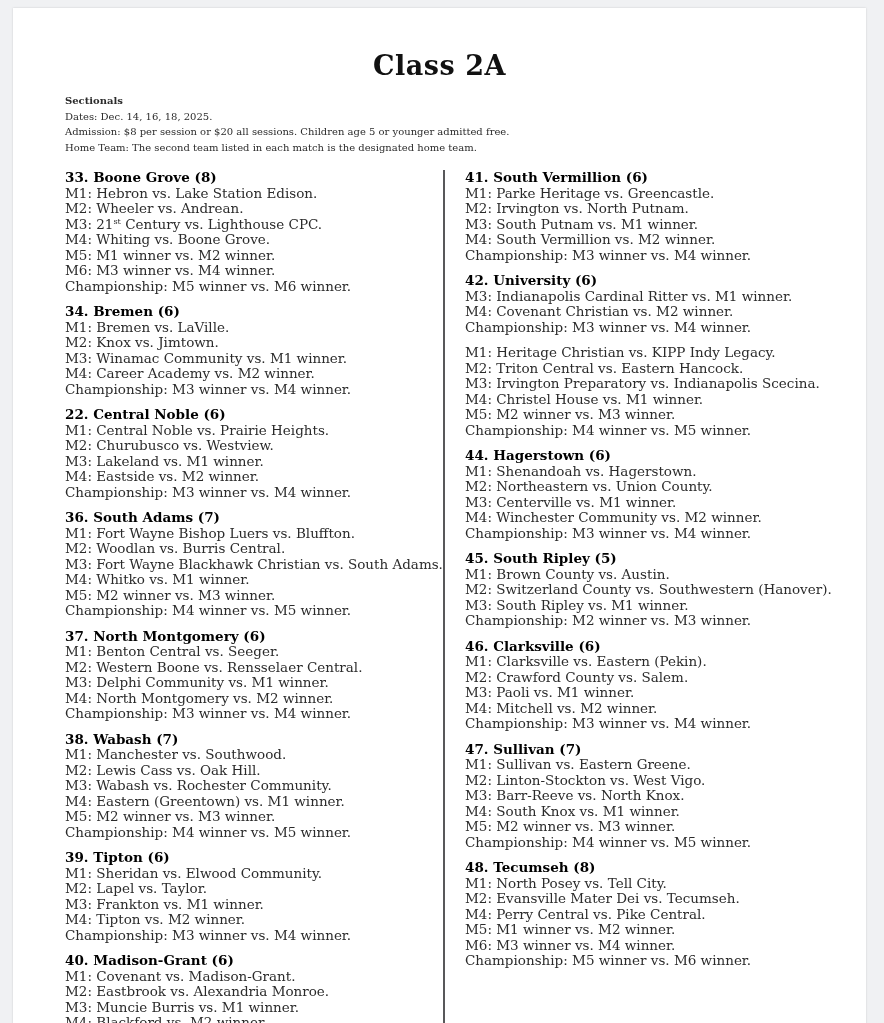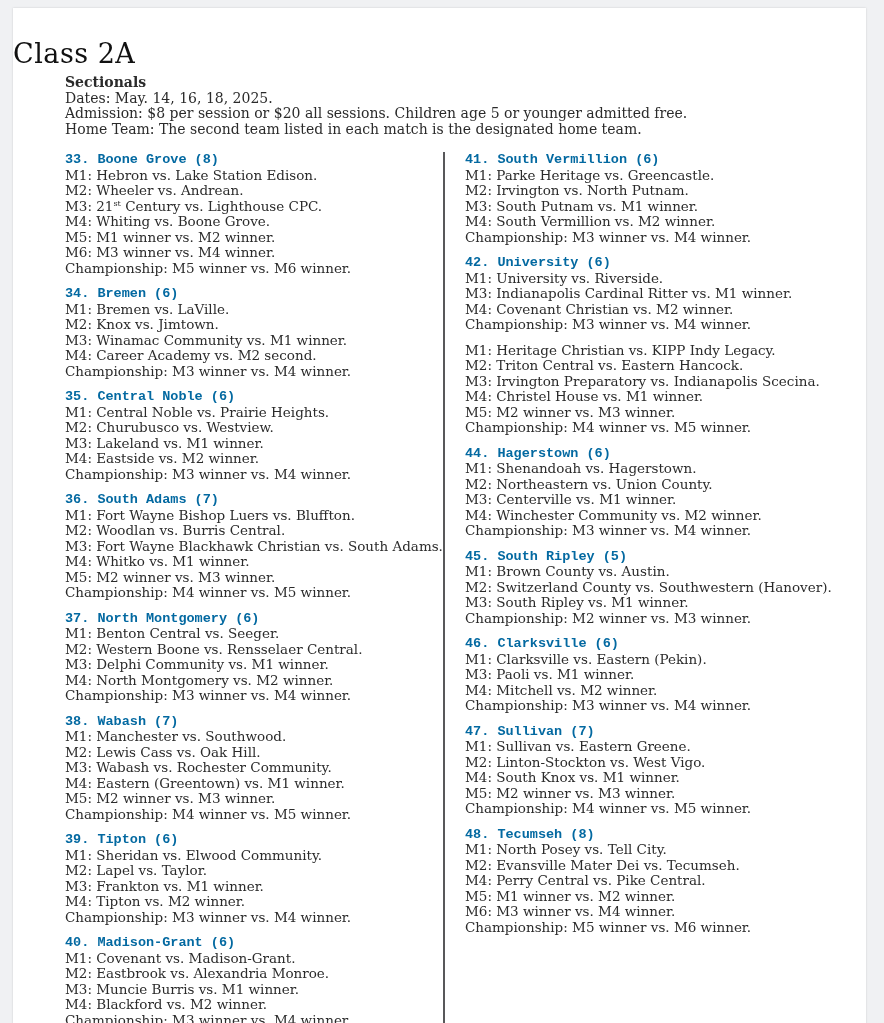--- a/index.html
+++ b/index.html
@@ -17,58 +17,59 @@
     color:var(--text);
   }
   .page{
     margin:8px 18px 0 13px;
     background:var(--page-bg);
     min-height:1015px;
     padding:30px 0 24px 0;
     box-shadow:0 0 2px rgba(0,0,0,0.15);
   }
   .page-title{
-    margin:0;
+    margin:12px;
+    text-align:center;
     font-size:27px;
-    font-weight:normal;
+    font-weight:bold;
     letter-spacing:0.5px;
     color:#111;
   }
   .header-info{
     margin:6px 36px 0 52px;
-    font-size:14px;
+    font-size:10px;
     line-height:15.5px;
   }
   .header-heading{font-weight:bold;}
   .columns{
     display:flex;
     margin:15px 0 0 52px;
     min-height:868px;
   }
   .col{
     font-size:13.5px;
     line-height:15.5px;
   }
   .col-left{width:378px;padding-right:14px;}
   .divider{width:2px;background:var(--divider);}
   .col-right{flex:1;padding-left:20px;padding-right:14px;}
   .section{margin-bottom:10px;}
-  .section-title{font-weight:bold;color:#0369a1;font-family:Liberation Mono, monospace;}
+  .section-title{font-weight:bold;color:#000000;}
   .match-line{white-space:nowrap;}
   sup{font-size:60%;vertical-align:super;line-height:0;text-align:right;}
 </style>
 </head>
 <body>
 
 <div class="page">
   <h1 class="page-title">Class 2A</h1>
 
   <div class="header-info">
     <div class="header-heading">Sectionals</div>
-    <div>Dates: May. 14, 16, 18, 2025.</div>
+    <div>Dates: Dec. 14, 16, 18, 2025.</div>
     <div>Admission: $8 per session or $20 all sessions. Children age 5 or younger admitted free.</div>
     <div>Home Team: The second team listed in each match is the designated home team.</div>
   </div>
 
   <div class="columns">
     <div class="col col-left">
         <div class="section">
           <div class="section-title">33. Boone Grove (8)</div>
           <div class="match-line">M1: Hebron vs. Lake Station Edison.</div>
           <div class="match-line">M2: Wheeler vs. Andrean.</div>
@@ -76,25 +77,25 @@
           <div class="match-line">M4: Whiting vs. Boone Grove.</div>
           <div class="match-line">M5: M1 winner vs. M2 winner.</div>
           <div class="match-line">M6: M3 winner vs. M4 winner.</div>
           <div class="match-line">Championship: M5 winner vs. M6 winner.</div>
         </div>
         <div class="section">
           <div class="section-title">34. Bremen (6)</div>
           <div class="match-line">M1: Bremen vs. LaVille.</div>
           <div class="match-line">M2: Knox vs. Jimtown.</div>
           <div class="match-line">M3: Winamac Community vs. M1 winner.</div>
-          <div class="match-line">M4: Career Academy vs. M2 second.</div>
-          <div class="match-line">Championship: M3 winner vs. M4 winner.</div>
-        </div>
-        <div class="section">
-          <div class="section-title">35. Central Noble (6)</div>
+          <div class="match-line">M4: Career Academy vs. M2 winner.</div>
+          <div class="match-line">Championship: M3 winner vs. M4 winner.</div>
+        </div>
+        <div class="section">
+          <div class="section-title">22. Central Noble (6)</div>
           <div class="match-line">M1: Central Noble vs. Prairie Heights.</div>
           <div class="match-line">M2: Churubusco vs. Westview.</div>
           <div class="match-line">M3: Lakeland vs. M1 winner.</div>
           <div class="match-line">M4: Eastside vs. M2 winner.</div>
           <div class="match-line">Championship: M3 winner vs. M4 winner.</div>
         </div>
         <div class="section">
           <div class="section-title">36. South Adams (7)</div>
           <div class="match-line">M1: Fort Wayne Bishop Luers vs. Bluffton.</div>
           <div class="match-line">M2: Woodlan vs. Burris Central.</div>
@@ -142,21 +143,20 @@
         <div class="section">
           <div class="section-title">41. South Vermillion (6)</div>
           <div class="match-line">M1: Parke Heritage vs. Greencastle.</div>
           <div class="match-line">M2: Irvington vs. North Putnam.</div>
           <div class="match-line">M3: South Putnam vs. M1 winner.</div>
           <div class="match-line">M4: South Vermillion vs. M2 winner.</div>
           <div class="match-line">Championship: M3 winner vs. M4 winner.</div>
         </div>
         <div class="section">
           <div class="section-title">42. University (6)</div>
-          <div class="match-line">M1: University vs. Riverside.</div>
           <div class="match-line">M3: Indianapolis Cardinal Ritter vs. M1 winner.</div>
           <div class="match-line">M4: Covenant Christian vs. M2 winner.</div>
           <div class="match-line">Championship: M3 winner vs. M4 winner.</div>
         </div>
         <div class="section">
           <div class="match-line">M1: Heritage Christian vs. KIPP Indy Legacy.</div>
           <div class="match-line">M2: Triton Central vs. Eastern Hancock.</div>
           <div class="match-line">M3: Irvington Preparatory vs. Indianapolis Scecina.</div>
           <div class="match-line">M4: Christel House vs. M1 winner.</div>
           <div class="match-line">M5: M2 winner vs. M3 winner.</div>
@@ -173,28 +173,30 @@
         <div class="section">
           <div class="section-title">45. South Ripley (5)</div>
           <div class="match-line">M1: Brown County vs. Austin.</div>
           <div class="match-line">M2: Switzerland County vs. Southwestern (Hanover).</div>
           <div class="match-line">M3: South Ripley vs. M1 winner.</div>
           <div class="match-line">Championship: M2 winner vs. M3 winner.</div>
         </div>
         <div class="section">
           <div class="section-title">46. Clarksville (6)</div>
           <div class="match-line">M1: Clarksville vs. Eastern (Pekin).</div>
+          <div class="match-line">M2: Crawford County vs. Salem.</div>
           <div class="match-line">M3: Paoli vs. M1 winner.</div>
           <div class="match-line">M4: Mitchell vs. M2 winner.</div>
           <div class="match-line">Championship: M3 winner vs. M4 winner.</div>
         </div>
         <div class="section">
           <div class="section-title">47. Sullivan (7)</div>
           <div class="match-line">M1: Sullivan vs. Eastern Greene.</div>
           <div class="match-line">M2: Linton-Stockton vs. West Vigo.</div>
+          <div class="match-line">M3: Barr-Reeve vs. North Knox.</div>
           <div class="match-line">M4: South Knox vs. M1 winner.</div>
           <div class="match-line">M5: M2 winner vs. M3 winner.</div>
           <div class="match-line">Championship: M4 winner vs. M5 winner.</div>
         </div>
         <div class="section">
           <div class="section-title">48. Tecumseh (8)</div>
           <div class="match-line">M1: North Posey vs. Tell City.</div>
           <div class="match-line">M2: Evansville Mater Dei vs. Tecumseh.</div>
           <div class="match-line">M4: Perry Central vs. Pike Central.</div>
           <div class="match-line">M5: M1 winner vs. M2 winner.</div>

